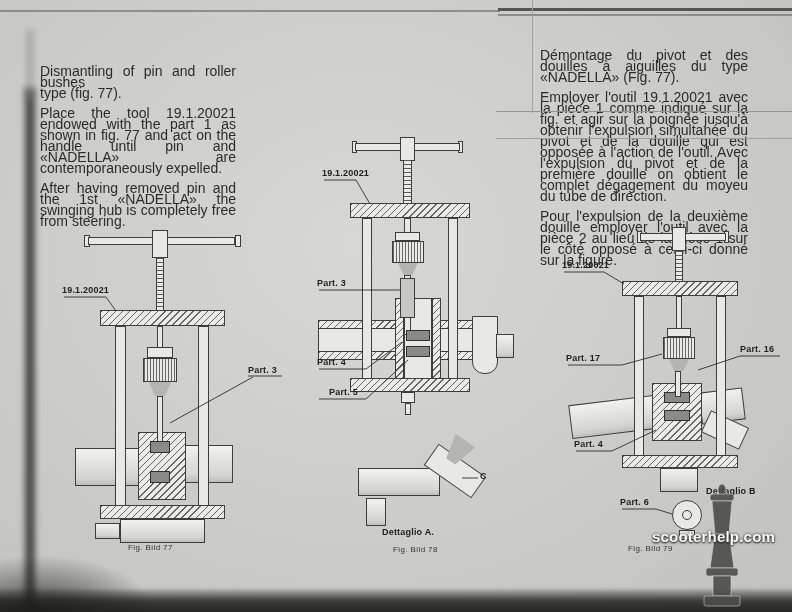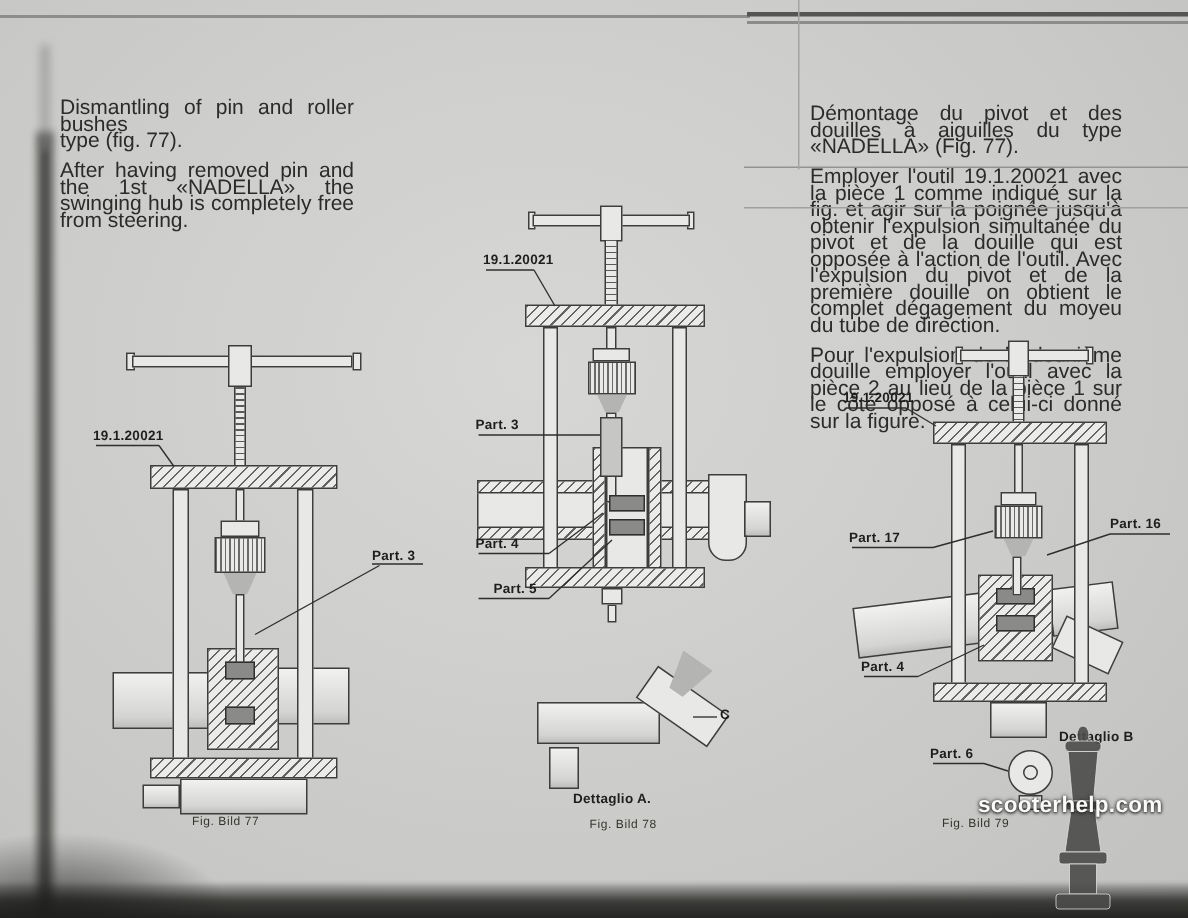--- a/index.html
+++ b/index.html
@@ -46,24 +46,25 @@
   <div class="art" style="left:25px;top:88px;width:10px;height:524px;background:#3c3c3a;filter:blur(3px);opacity:.9"></div>
   <div class="art" style="left:27px;top:30px;width:6px;height:70px;background:#8a8a88;filter:blur(3px);opacity:.6"></div>
   <div class="art" style="left:-4px;top:589px;width:800px;height:26px;background:linear-gradient(180deg,rgba(40,40,38,.15),rgba(35,35,33,.85) 45%,#1f1f1d);filter:blur(1.5px)"></div>
   <div class="art" style="left:0;top:553px;width:160px;height:59px;background:radial-gradient(ellipse at 25% 100%,rgba(30,30,28,.8),rgba(30,30,28,0) 68%)"></div>
 
   <div class="textcol" style="left:40px;top:66px;width:196px">
     <div class="head">
       <div>Dismantling of pin and roller bushes</div>
       <div>type (fig. 77).</div>
     </div>
+    <p>Place the tool 19.1.20021 endowed with the part 1 as shown in fig. 77 and act on the handle until pin and «NADELLA» are contemporaneously expelled.</p>
     <p>After having removed pin and the 1st «NADELLA» the swinging hub is completely free from steering.</p>
   </div>
 
-  <div class="textcol" style="left:540px;top:70px;width:208px">
+  <div class="textcol" style="left:540px;top:50px;width:208px">
     <div class="head">Démontage du pivot et des douilles à aiguilles du type «NADELLA» (Fig. 77).</div>
     <p>Employer l'outil 19.1.20021 avec la pièce 1 comme indiqué sur la fig. et agir sur la poignée jusqu'à obtenir l'expulsion simultanée du pivot et de la douille qui est opposée à l'action de l'outil. Avec l'expulsion du pivot et de la première douille on obtient le complet dégagement du moyeu du tube de direction.</p>
     <p>Pour l'expulsion de la deuxième douille employer l'outil avec la pièce 2 au lieu de la pièce 1 sur le côté opposé à celui-ci donné sur la figure.</p>
   </div>
 
   <div class="fig" style="left:58px;top:225px;width:230px;height:335px">
     <div class="s solid" style="left:26px;top:10px;width:6px;height:12px"></div>
     <div class="s solid" style="left:177px;top:10px;width:6px;height:12px"></div>
     <div class="s solid" style="left:30px;top:12px;width:147px;height:8px"></div>
     <div class="s solid" style="left:94px;top:5px;width:16px;height:28px"></div>

